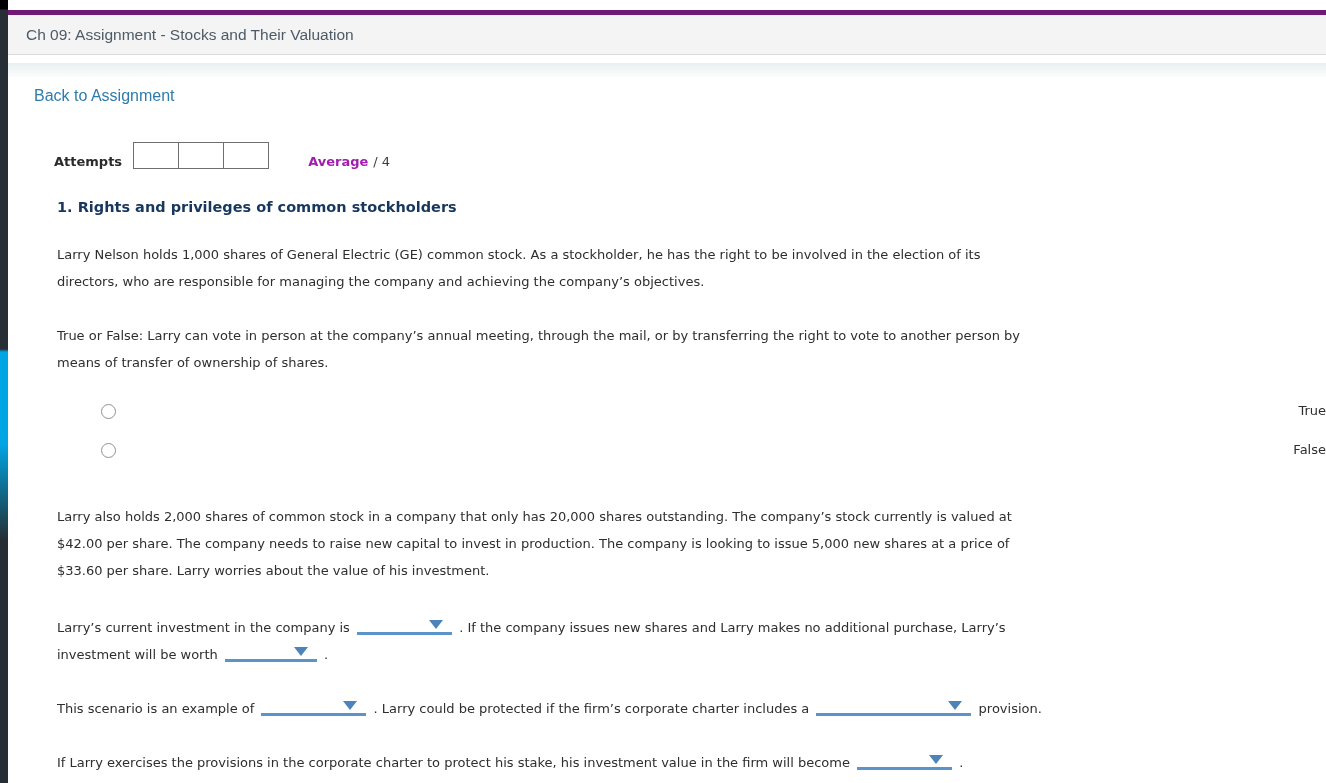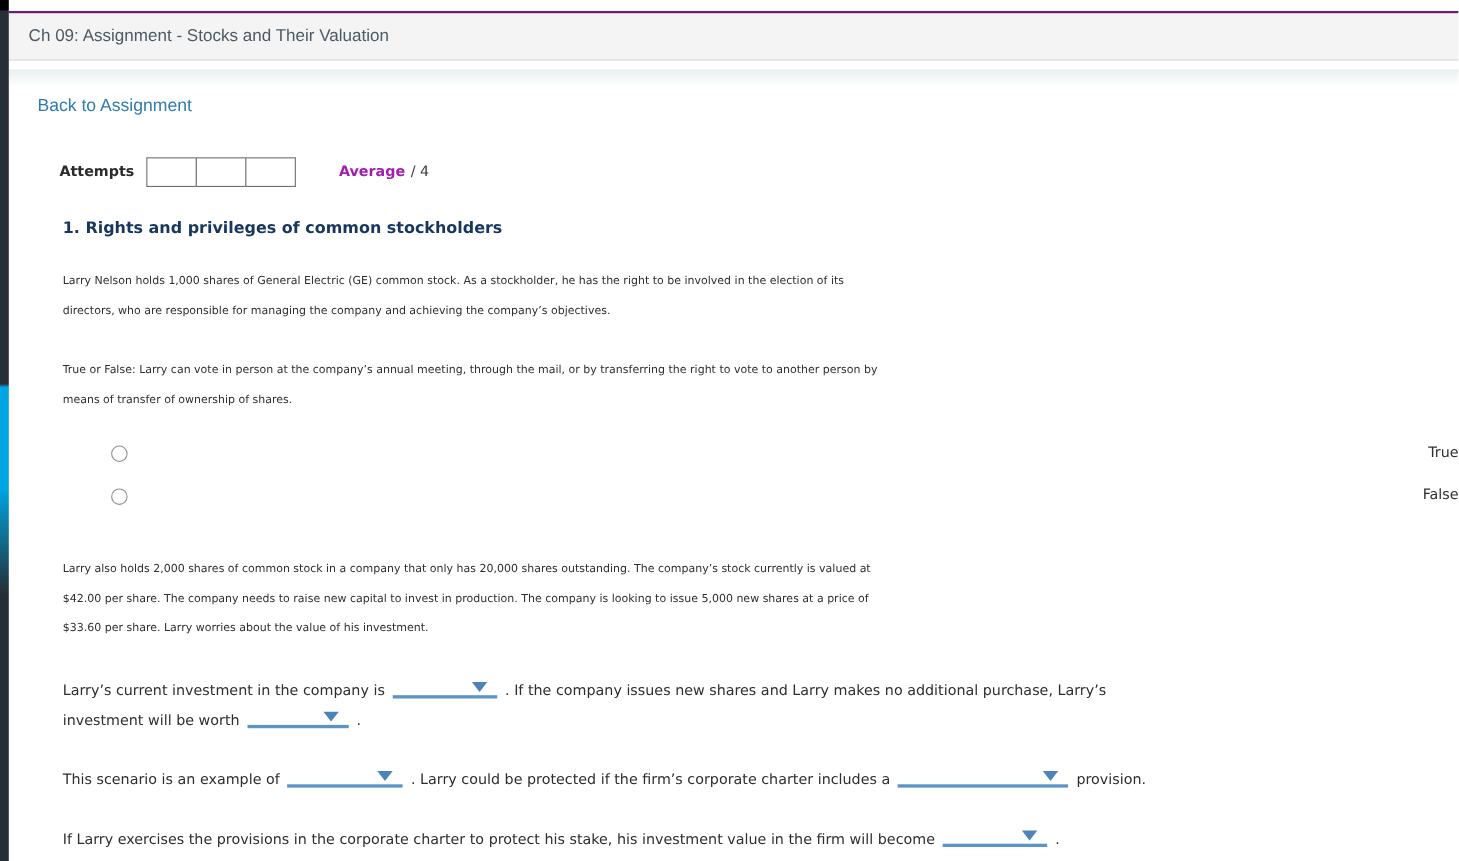--- a/index.html
+++ b/index.html
@@ -14,56 +14,56 @@
       #000000 0px,#000000 9px,
       #272e35 10px,#272e35 349px,
       #00a5e3 352px,#00a5e3 444px,
       #155a72 505px,
       #262e35 540px,#262e35 783px);
   }
   .main{margin-left:8px;}
   
   .topbar{
     margin-top:10px;height:45px;background:#f4f4f4;
-    border-top:2px solid #701a75;border-bottom:1px solid #d8dbdc;
+    border-top:5px solid #701a75;border-bottom:1px solid #d8dbdc;
     display:flex;align-items:center;padding-left:18px;box-sizing:border-box;
     font-family:"Liberation Sans",sans-serif;font-size:15.5px;color:#4d5a66;
   }
   
   .subbar{
     margin-top:8px;height:14px;
     background:linear-gradient(180deg,#e9efef 0%,#f3f7f7 55%,#fbfdfd 100%);
   }
   
   .backrow{margin:9px 0 0 26px;}
   .backlink{
     font-family:"Liberation Sans",sans-serif;font-size:16px;
     color:#2e7cad;text-decoration:none;cursor:pointer;
   }
   
-  .attempts{margin:37px 0 0 46px;display:flex;align-items:center;}
+  .attempts{margin:37px 0 0 46px;display:flex;align-items:flex-end;}
   .att-label{font-size:13px;font-weight:bold;color:#2b2b2b;}
   .att-boxes{display:flex;margin-left:11px;}
   .att-box{
     width:44px;height:25px;background:#ffffff;border:1px solid #6f6f6f;
     margin-left:-1px;
   }
   .att-box:first-child{margin-left:0;}
   .avg-label{font-size:13px;font-weight:bold;color:#a21caf;margin-left:39px;}
   .avg-val{font-size:13px;color:#3c3c3c;margin-left:5px;}
   
   .qheading{
     margin:30px 0 0 49px;font-size:14.5px;font-weight:bold;color:#17375e;
   }
   
   .paras{margin-left:49px;}
   #intro-paras{margin-top:26px;}
   .para{margin-top:27px;}
   .para:first-child{margin-top:0;}
-  .pline{font-size:10px;line-height:27px;color:#2e2e2e;}
+  .pline{font-size:13px;line-height:27px;color:#2e2e2e;}
   
   .radios{margin:22px 0 0 93px;}
   .radio-row{display:flex;align-items:center;margin-bottom:13px;cursor:pointer;justify-content:space-between;}
   .radio{
     width:13px;height:13px;border:1px solid #919191;border-radius:50%;
     background:#ffffff;flex:0 0 auto;
   }
   .radio-label{font-size:13px;color:#2e2e2e;margin-left:10px;line-height:26px;}
   
   #scenario-para{margin-top:40px;}

